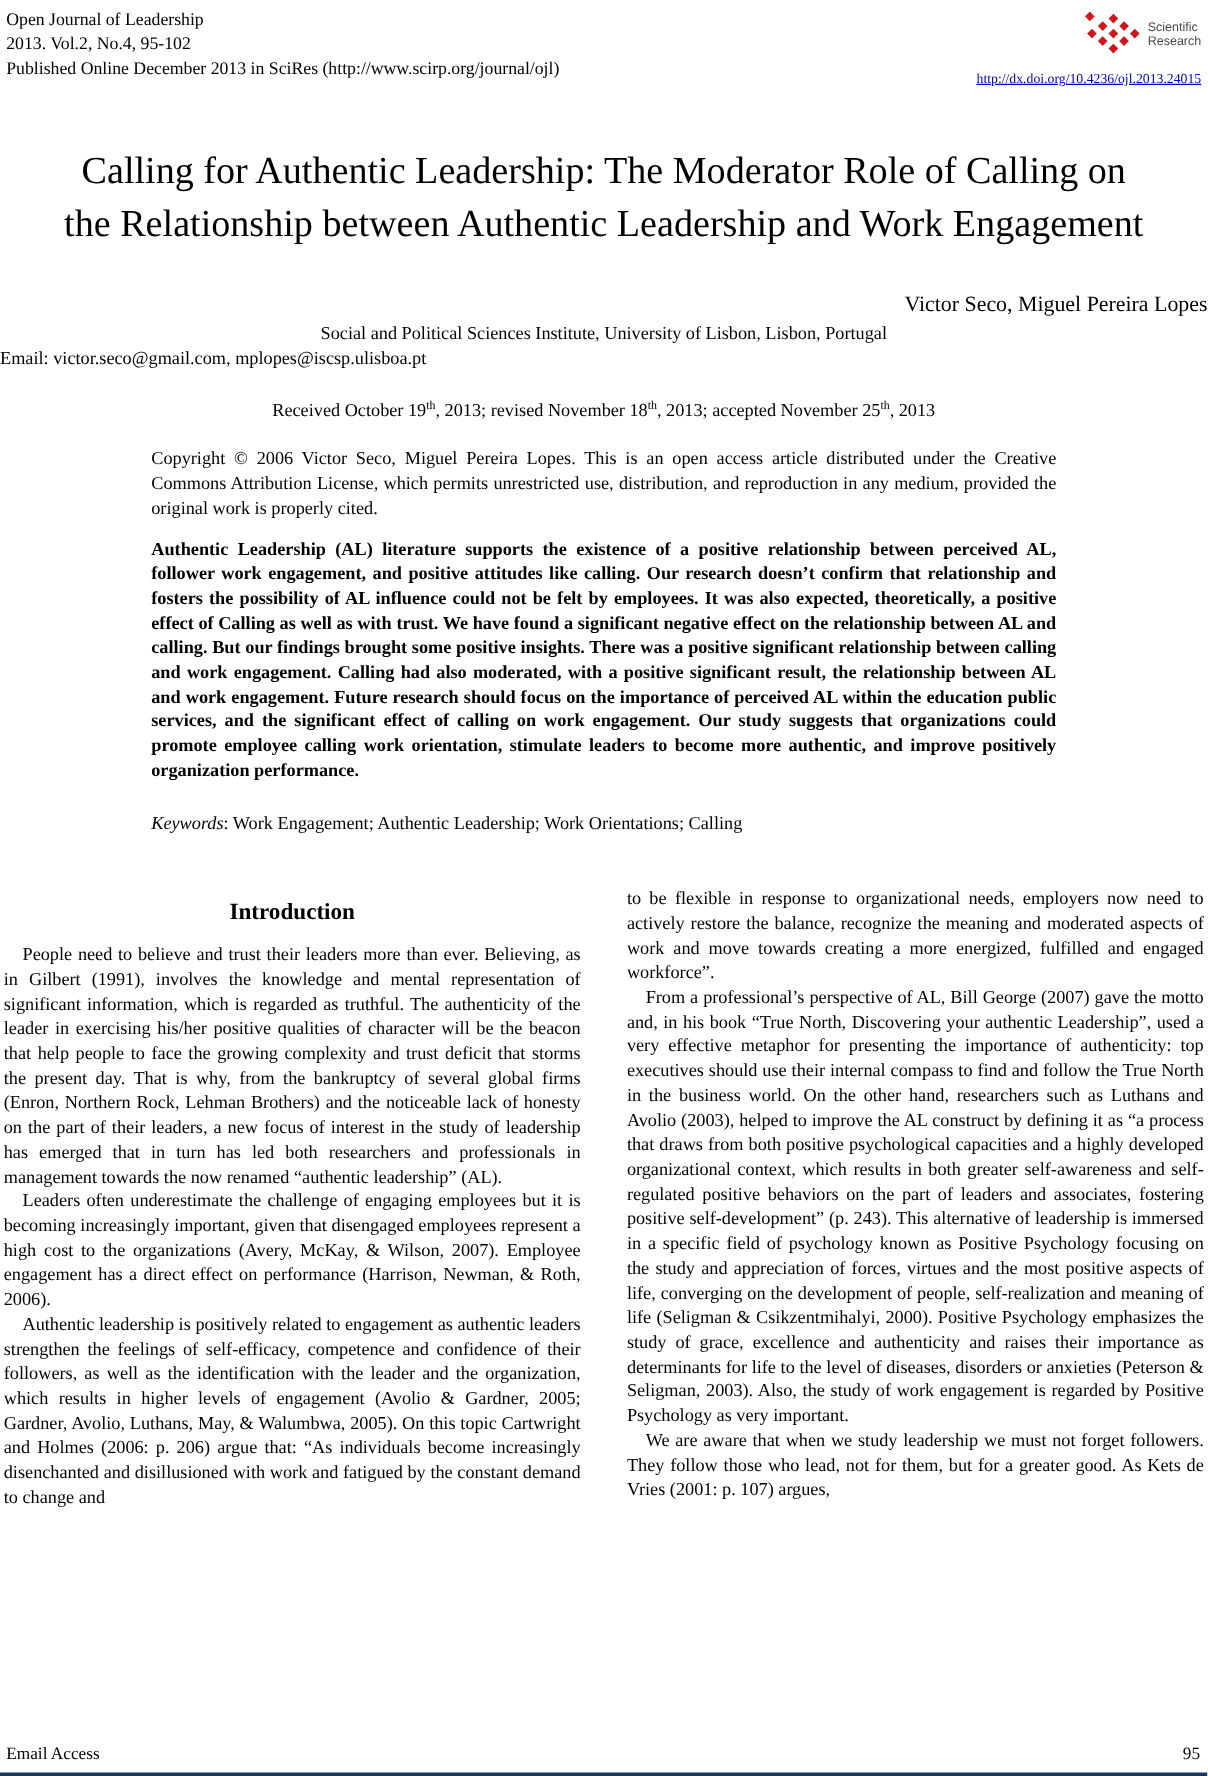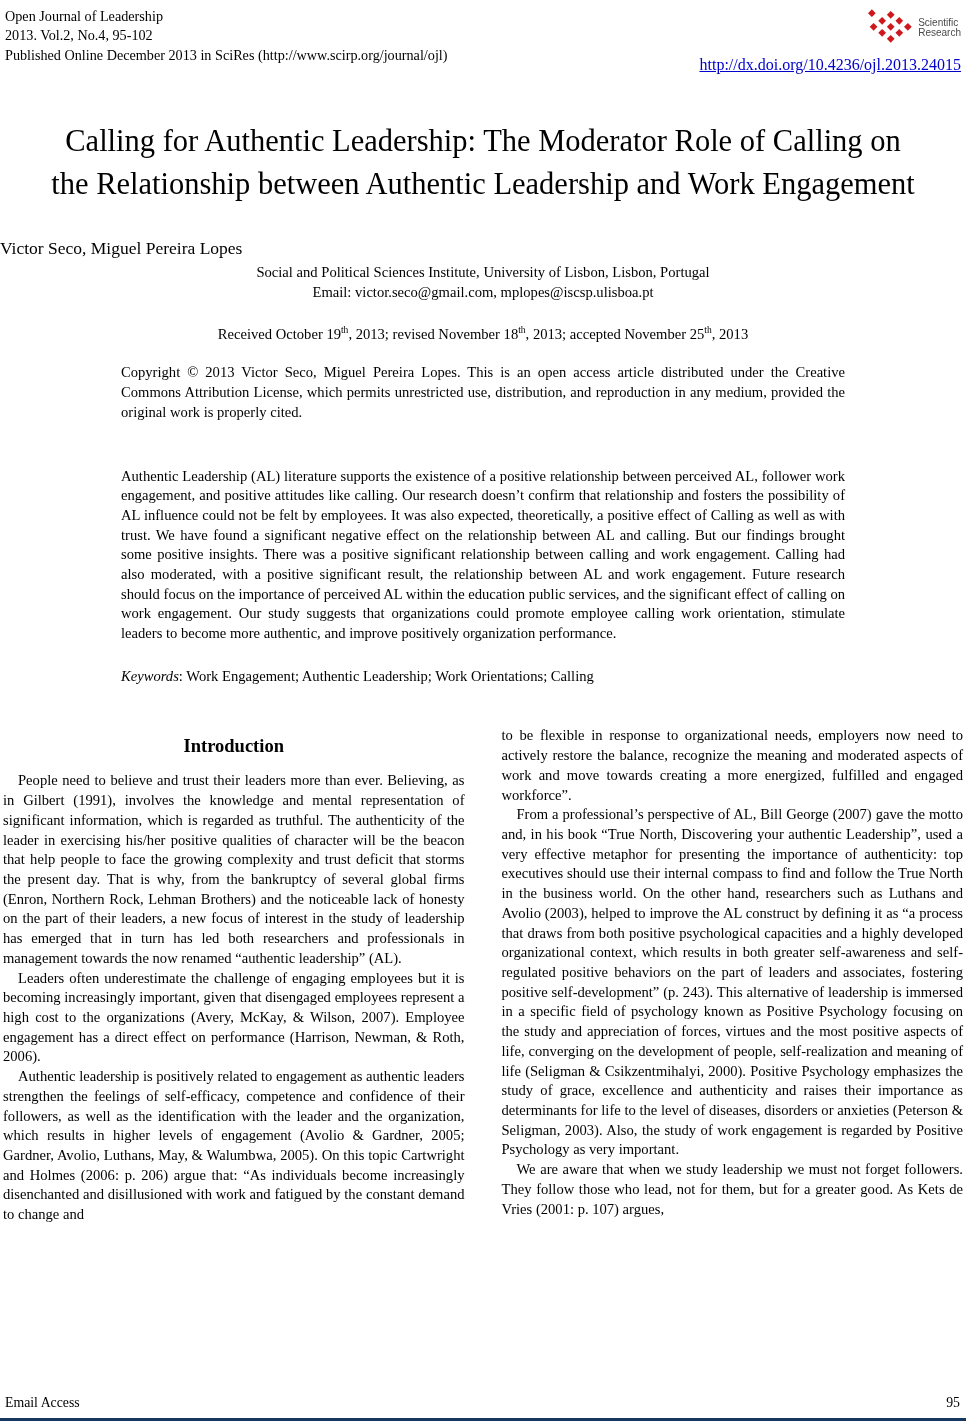--- a/index.html
+++ b/index.html
@@ -9,32 +9,32 @@
     font-family:"Liberation Serif", serif;
     -webkit-font-smoothing:antialiased;
   }
   
   .header{display:flex;justify-content:space-between;align-items:flex-start;padding:7px 5px 0 5px;}
   .header-left{font-size:14.2px;line-height:1.36;}
   .header-left div{white-space:nowrap;}
   .header-right{display:flex;flex-direction:column;align-items:flex-end;}
   .logo-row{display:flex;align-items:center;gap:5px;}
   .logo-text{font-family:"Liberation Sans", sans-serif;font-size:10px;line-height:1.02;color:#4a4a4c;}
-  .doi-link{margin-top:7px;font-size:16px;color:#0000cc;text-decoration:underline;}
+  .doi-link{margin-top:7px;font-size:11px;color:#0000cc;text-decoration:underline;}
   
   .title{margin:46px auto 0;width:880px;text-align:center;font-size:30.5px;line-height:1.42;font-weight:400;}
-  .authors{margin-top:31px;text-align:left;font-size:17.5px;}
+  .authors{margin-top:31px;text-align:right;font-size:17.5px;}
   .affiliation{margin-top:5px;text-align:center;font-size:14.6px;}
-  .email{margin-top:3px;text-align:center;font-size:14.6px;}
+  .email{margin-top:3px;text-align:left;font-size:14.6px;}
   .received{margin-top:24px;text-align:center;font-size:14.6px;}
   .received sup{font-size:9.5px;}
   
   .block{width:724px;margin:0 auto;text-align:justify;font-size:14.6px;line-height:1.35;}
   .copyright{margin-top:21px;}
-  .abstract{margin-top:44px;}
+  .abstract{margin-top:13px;font-weight:bold;}
   .keywords{margin-top:23px;text-align:left;}
   .keywords .kw-label{font-style:italic;font-family:Liberation Serif, serif;}
   
   .columns{display:flex;gap:37px;padding:0 3px;margin-top:40px;}
   .col{flex:1;min-width:0;text-align:justify;font-size:14.6px;line-height:1.352;}
   .col h2{font-size:18.5px;font-weight:bold;text-align:center;margin:8px 0 12px 0;}
   .col p{margin:0;text-indent:15px;}
   .col p.no-indent{text-indent:0;}
   
   .footer{position:absolute;left:5px;right:6px;bottom:10px;display:flex;justify-content:space-between;font-size:13.8px;}
@@ -77,21 +77,21 @@
 </div>
 
 <div class="title">Calling for Authentic Leadership: The Moderator Role of Calling on the Relationship between Authentic Leadership and Work Engagement</div>
 
 <div class="authors">Victor Seco, Miguel Pereira Lopes</div>
 <div class="affiliation">Social and Political Sciences Institute, University of Lisbon, Lisbon, Portugal</div>
 <div class="email">Email: victor.seco@gmail.com, mplopes@iscsp.ulisboa.pt</div>
 
 <div class="received"><span>Received October 19</span><sup>th</sup><span>, 2013; revised November 18</span><sup>th</sup><span>, 2013; accepted November 25</span><sup>th</sup><span>, 2013</span></div>
 
-<div class="block copyright">Copyright © 2013 Victor Seco, Miguel Pereira Lopes. This is an open access article distributed under the Creative Commons Attribution License, which permits unrestricted use, distribution, and reproduction in any medium, provided the original work is properly cited.</div>
+<div class="block copyright">Copyright © 2006 Victor Seco, Miguel Pereira Lopes. This is an open access article distributed under the Creative Commons Attribution License, which permits unrestricted use, distribution, and reproduction in any medium, provided the original work is properly cited.</div>
 
 <div class="block abstract">Authentic Leadership (AL) literature supports the existence of a positive relationship between perceived AL, follower work engagement, and positive attitudes like calling. Our research doesn’t confirm that relationship and fosters the possibility of AL influence could not be felt by employees. It was also expected, theoretically, a positive effect of Calling as well as with trust. We have found a significant negative effect on the relationship between AL and calling. But our findings brought some positive insights. There was a positive significant relationship between calling and work engagement. Calling had also moderated, with a positive significant result, the relationship between AL and work engagement. Future research should focus on the importance of perceived AL within the education public services, and the significant effect of calling on work engagement. Our study suggests that organizations could promote employee calling work orientation, stimulate leaders to become more authentic, and improve positively organization performance.</div>
 
 <div class="block keywords"><span class="kw-label">Keywords</span><span>: Work Engagement; Authentic Leadership; Work Orientations; Calling</span></div>
 
 <div class="columns">
   <div class="col">
     <h2>Introduction</h2>
     <p>People need to believe and trust their leaders more than ever. Believing, as in Gilbert (1991), involves the knowledge and mental representation of significant information, which is regarded as truthful. The authenticity of the leader in exercising his/her positive qualities of character will be the beacon that help people to face the growing complexity and trust deficit that storms the present day. That is why, from the bankruptcy of several global firms (Enron, Northern Rock, Lehman Brothers) and the noticeable lack of honesty on the part of their leaders, a new focus of interest in the study of leadership has emerged that in turn has led both researchers and professionals in management towards the now renamed “authentic leadership” (AL).</p>
     <p>Leaders often underestimate the challenge of engaging employees but it is becoming increasingly important, given that disengaged employees represent a high cost to the organizations (Avery, McKay, &amp; Wilson, 2007). Employee engagement has a direct effect on performance (Harrison, Newman, &amp; Roth, 2006).</p>

